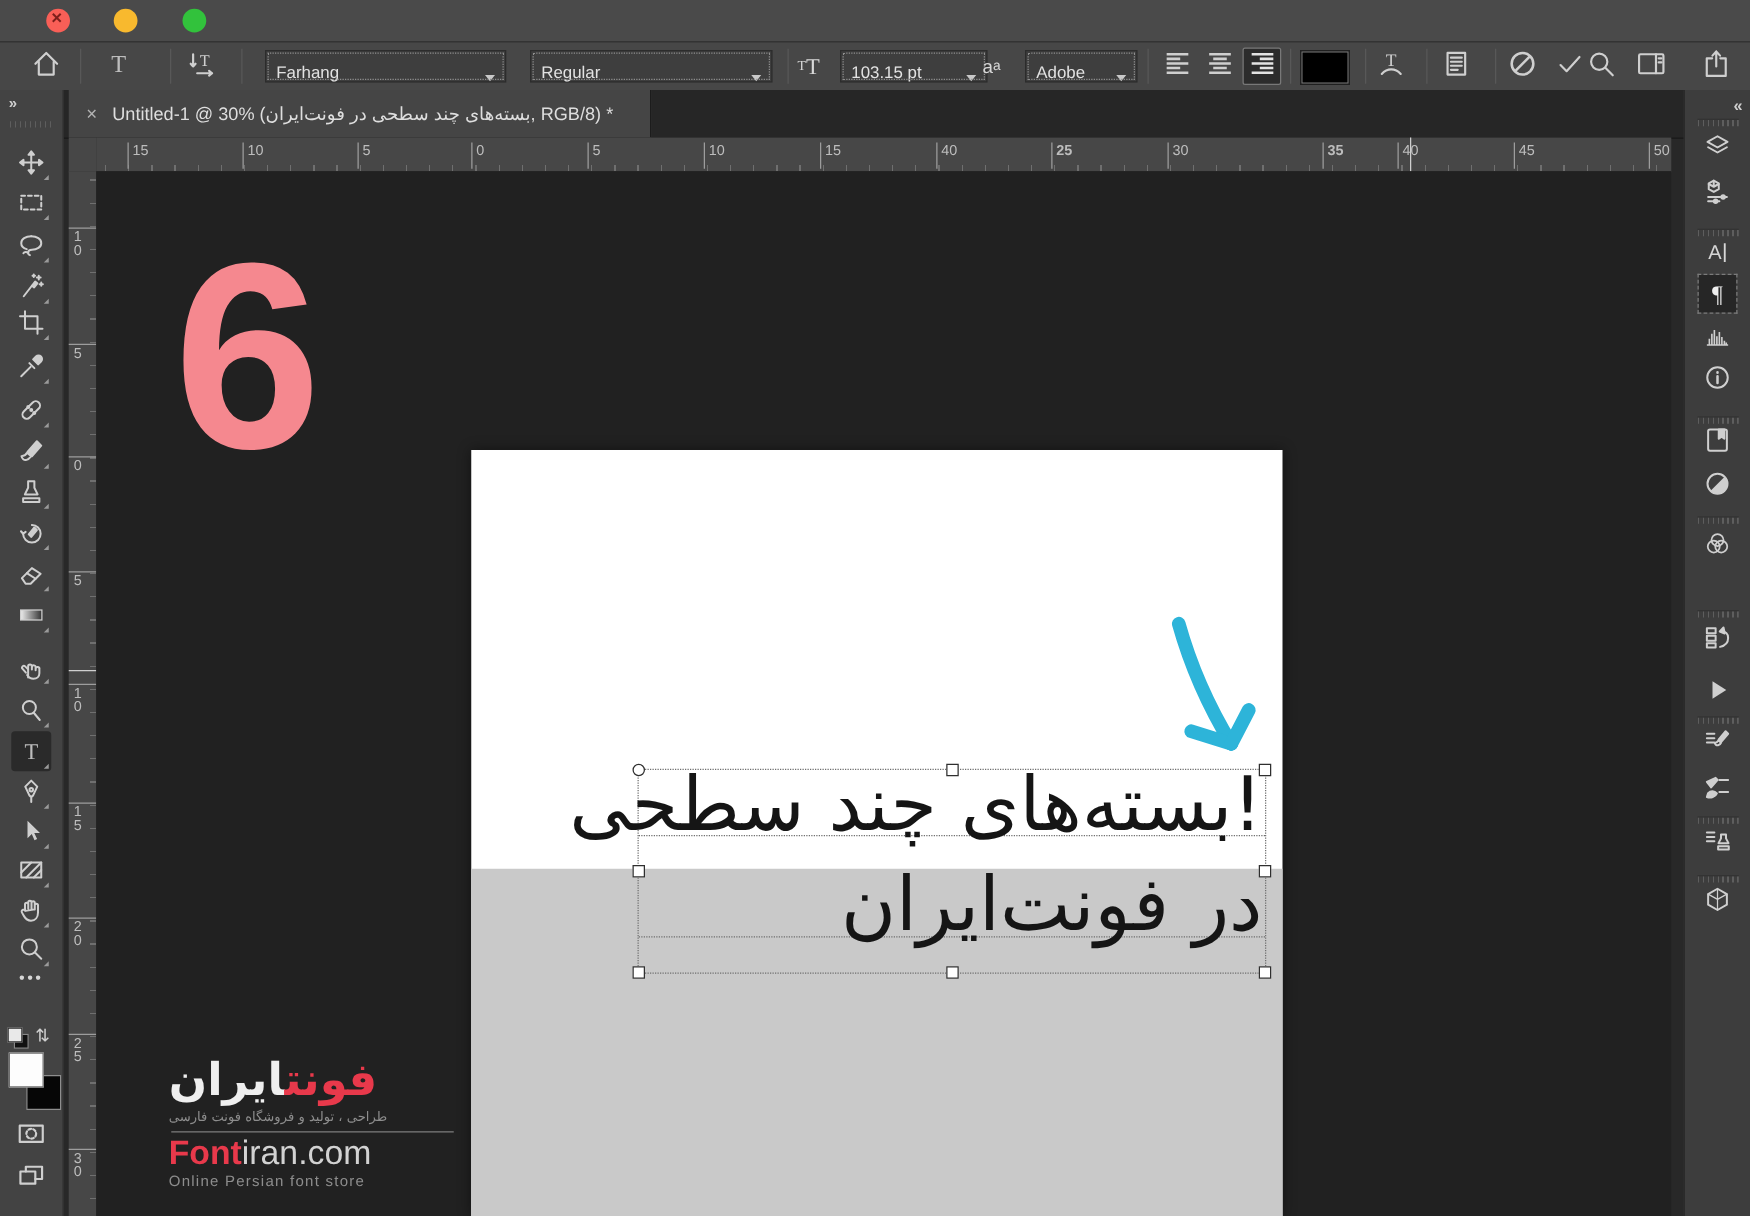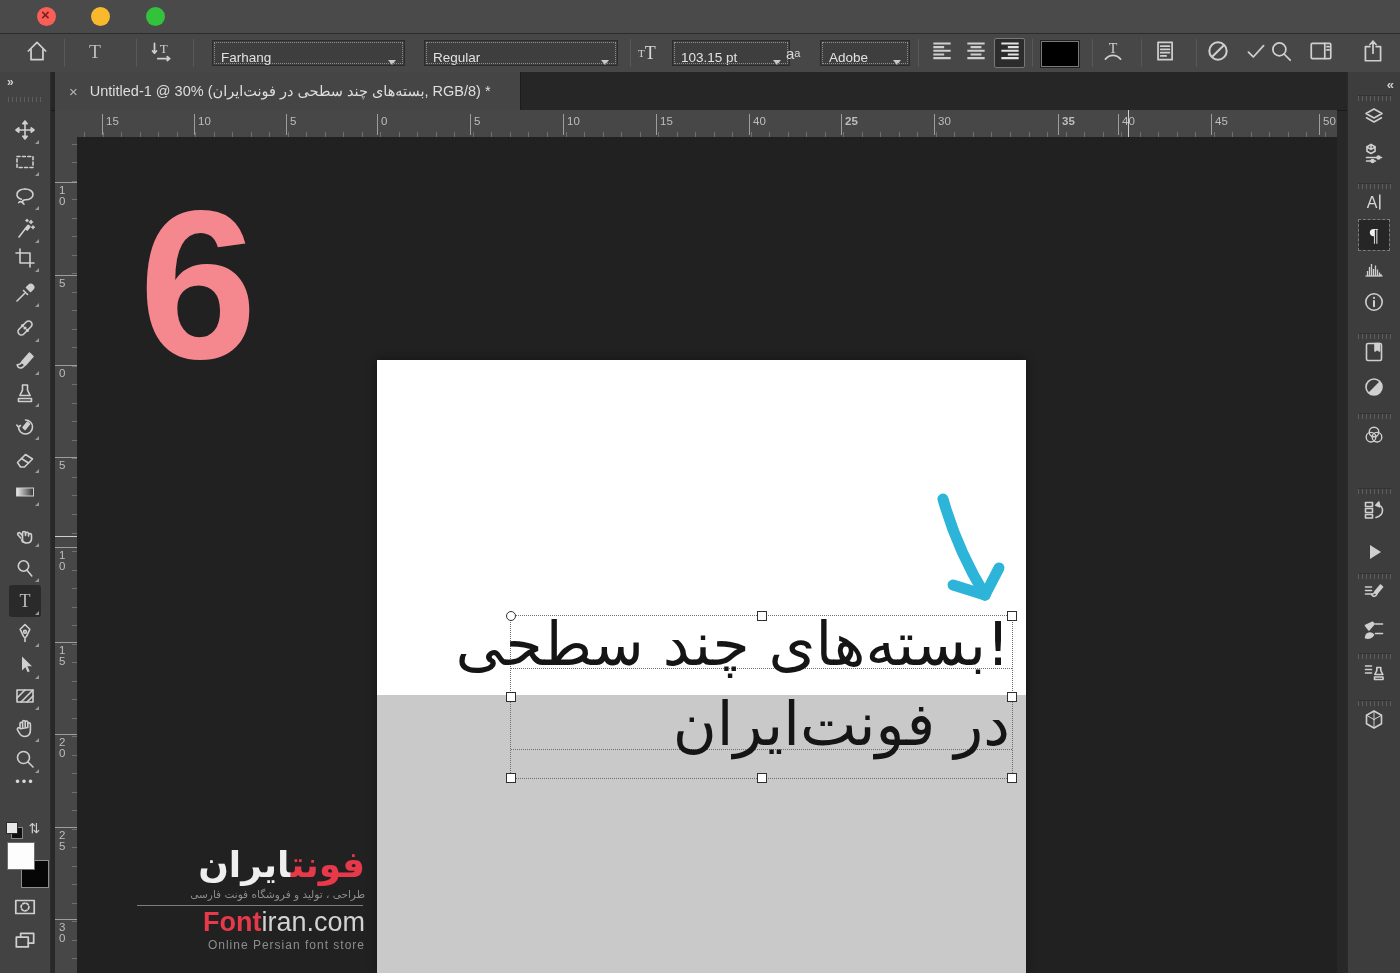--- a/index.html
+++ b/index.html
@@ -81,21 +81,21 @@
   .hd.tl{left:-5px;top:-5px}.hd.tm{left:calc(50% - 5px);top:-5px}.hd.tr{right:-5px;top:-5px}
   .hd.ml{left:-5px;top:calc(50% - 5px)}.hd.mr{right:-5px;top:calc(50% - 5px)}
   .hd.bl{left:-5px;bottom:-5px}.hd.bm{left:calc(50% - 5px);bottom:-5px}.hd.br{right:-5px;bottom:-5px}
   .baseline{position:absolute;left:0;width:100%;height:0;border-top:1px dotted #6f6f6f;}
   #bl1{top:52px;} #bl2{top:133px;}
   .ctext{position:absolute;right:2px;direction:rtl;white-space:nowrap;font-family:"DejaVu Sans",sans-serif;
          font-size:60px;color:#151515;line-height:80px;}
   #ctext1{top:-12px;} #ctext2{top:68px;}
 
   
-  #watermark{position:absolute;left:58px;top:706px;width:230px;text-align:right;}
+  #watermark{position:absolute;left:58px;top:706px;width:230px;text-align:left;}
   #wm-fa{direction:rtl;font-family:"DejaVu Sans",sans-serif;font-size:36px;line-height:44px;font-weight:bold;}
   #wm-fa .red{color:#e8394b;} #wm-fa .white{color:#efefef;}
   #wm-sub{direction:rtl;font-family:"DejaVu Sans",sans-serif;font-size:10.5px;color:#8d8d8d;line-height:15px;}
   #wm-line{border-top:1px solid #7d7d7d;margin:3px 2px 1px 2px;}
   #wm-en{font-size:27px;line-height:31px;}
   #wm-en .red{color:#e8394b;font-weight:bold;} #wm-en .grey{color:#d2d2d2;}
   #wm-en2{font-size:12px;color:#8d8d8d;letter-spacing:1px;line-height:14px;}
 
   
   #right-strip{position:absolute;left:1347px;top:72px;width:53px;height:901px;background:#3d3d3d;border-left:1px solid #2a2a2a;}

